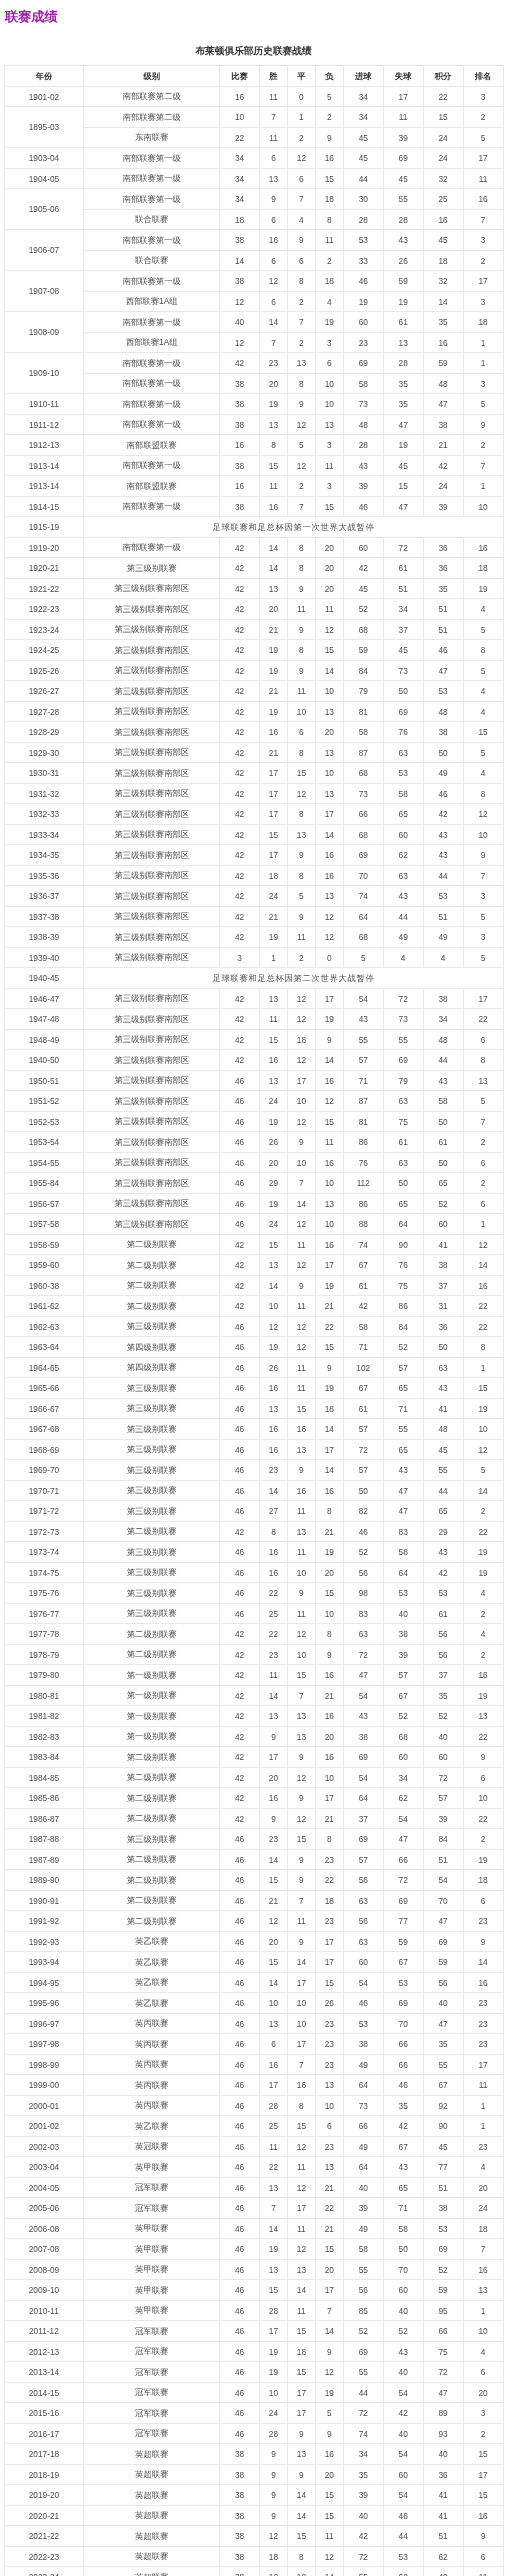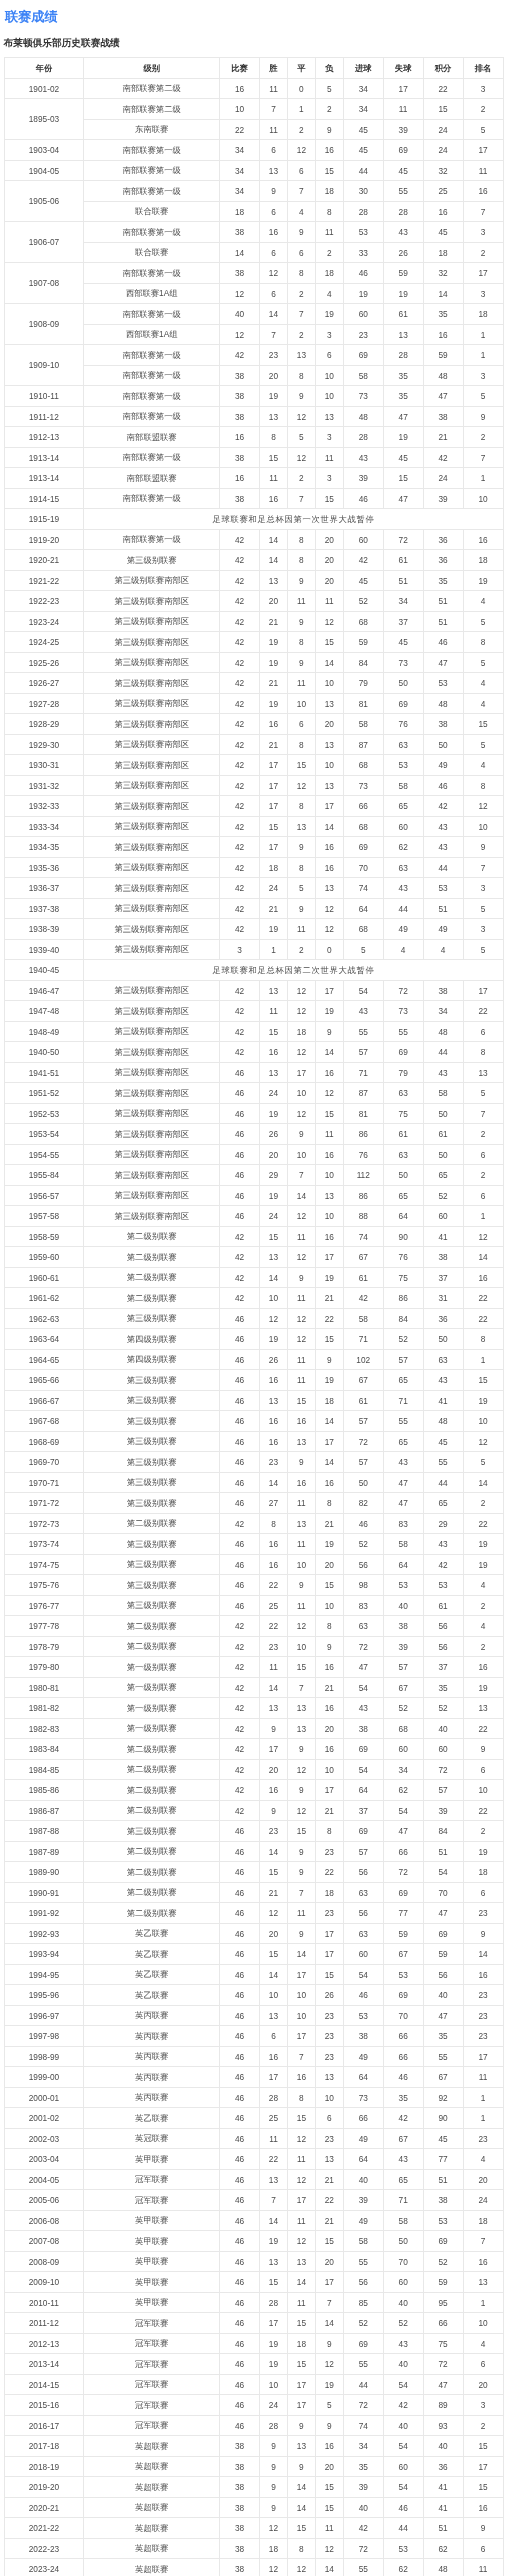--- a/index.html
+++ b/index.html
@@ -5,28 +5,29 @@
   html,body{margin:0;padding:0;background:#fff;}
   body{
     width:507px;
     font-family:"Liberation Sans","DejaVu Sans",sans-serif;
     color:#333;
   }
   .page{padding:4.2px 3.5px 15.3px 3.5px;}
   .section-title{
     font-size:13.2px;
     font-weight:700;
-    color:#3b82f6;
+    color:#a21caf;
     margin:4.2px 0 11px 1.4px;
   }
   .tbl-caption{
+    text-align:center;
     font-weight:700;
     font-size:9.7px;
     color:#333;
-    margin:11px 0 7px 0;
+    margin:19px 0 7px 0;
   }
   table.league{
     width:100%;
     border-collapse:collapse;
     table-layout:fixed;
     font-size:8.3px;
   }
   table.league th, table.league td{
     border:0.7px solid #e8e8e8;
     text-align:center;
@@ -633,21 +634,21 @@
           <td>42</td>
           <td>16</td>
           <td>12</td>
           <td>14</td>
           <td>57</td>
           <td>69</td>
           <td>44</td>
           <td>8</td>
         </tr>
         <tr>
-          <td>1941-51</td>
+          <td>1950-51</td>
           <td>第三级别联赛南部区</td>
           <td>46</td>
           <td>13</td>
           <td>17</td>
           <td>16</td>
           <td>71</td>
           <td>79</td>
           <td>43</td>
           <td>13</td>
         </tr>
@@ -753,21 +754,21 @@
           <td>42</td>
           <td>13</td>
           <td>12</td>
           <td>17</td>
           <td>67</td>
           <td>76</td>
           <td>38</td>
           <td>14</td>
         </tr>
         <tr>
-          <td>1960-61</td>
+          <td>1960-38</td>
           <td>第二级别联赛</td>
           <td>42</td>
           <td>14</td>
           <td>9</td>
           <td>19</td>
           <td>61</td>
           <td>75</td>
           <td>37</td>
           <td>16</td>
         </tr>

